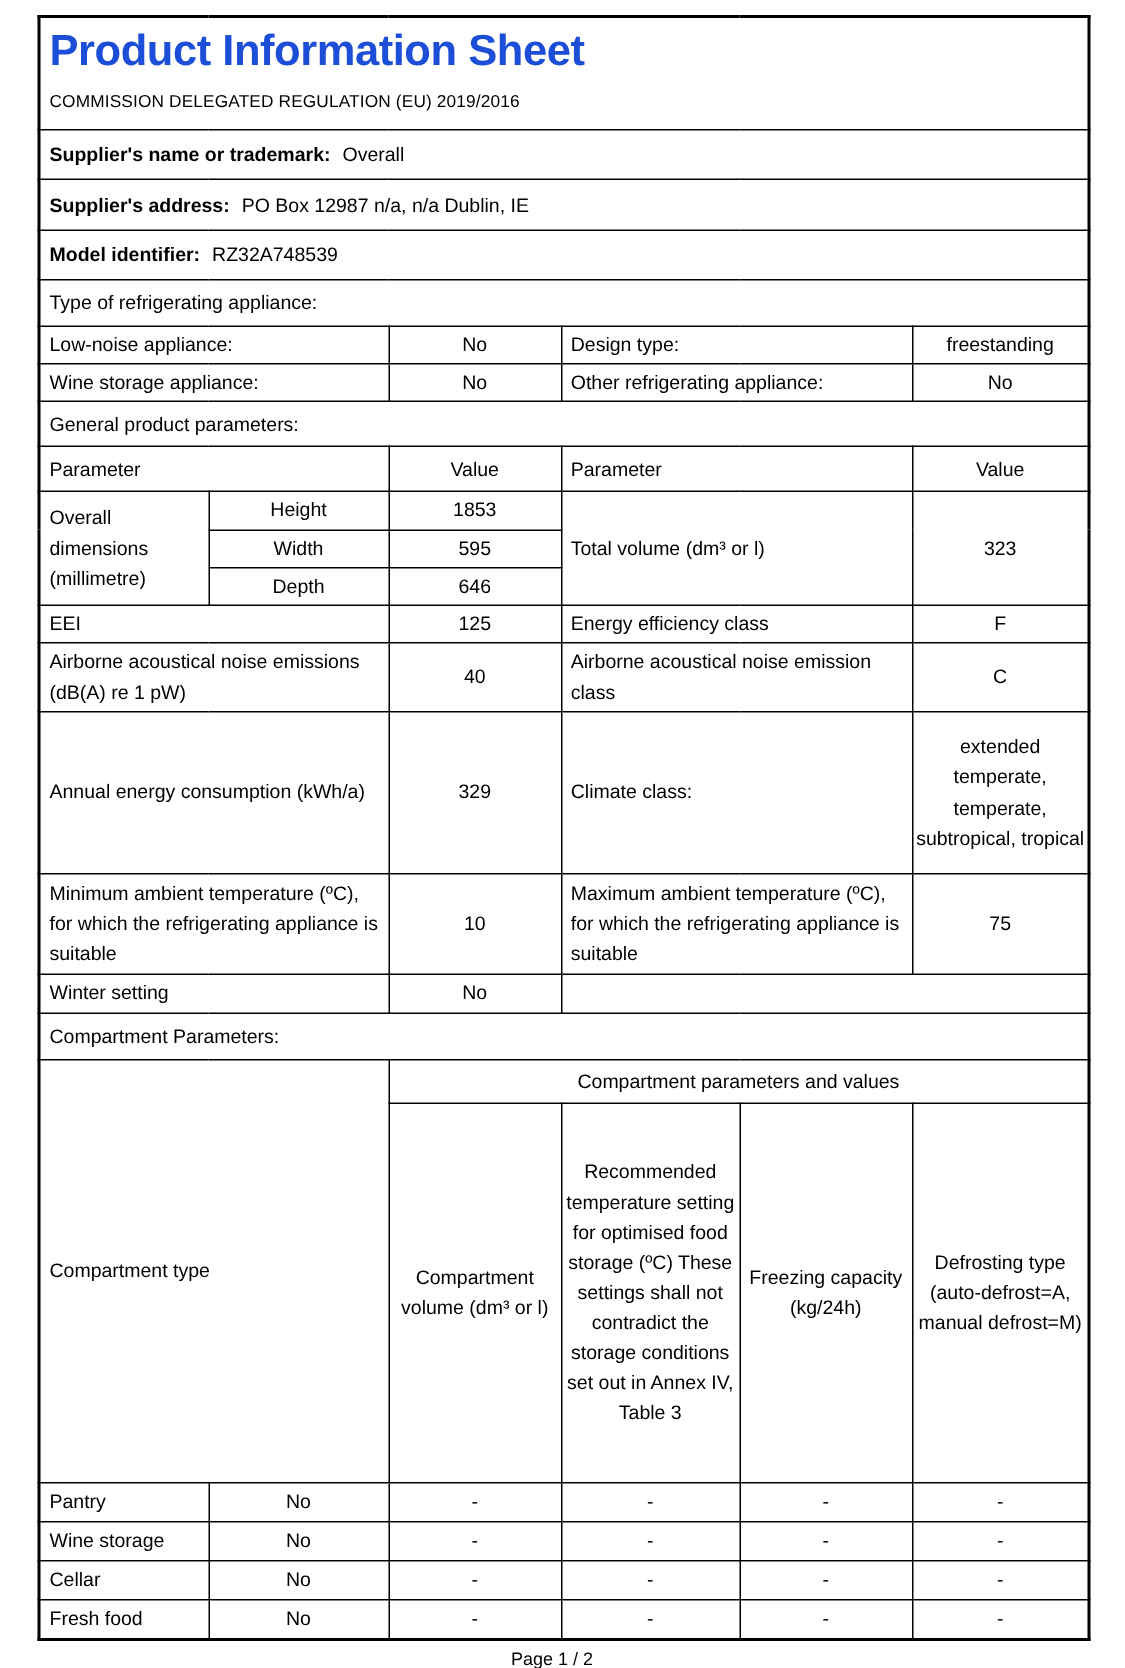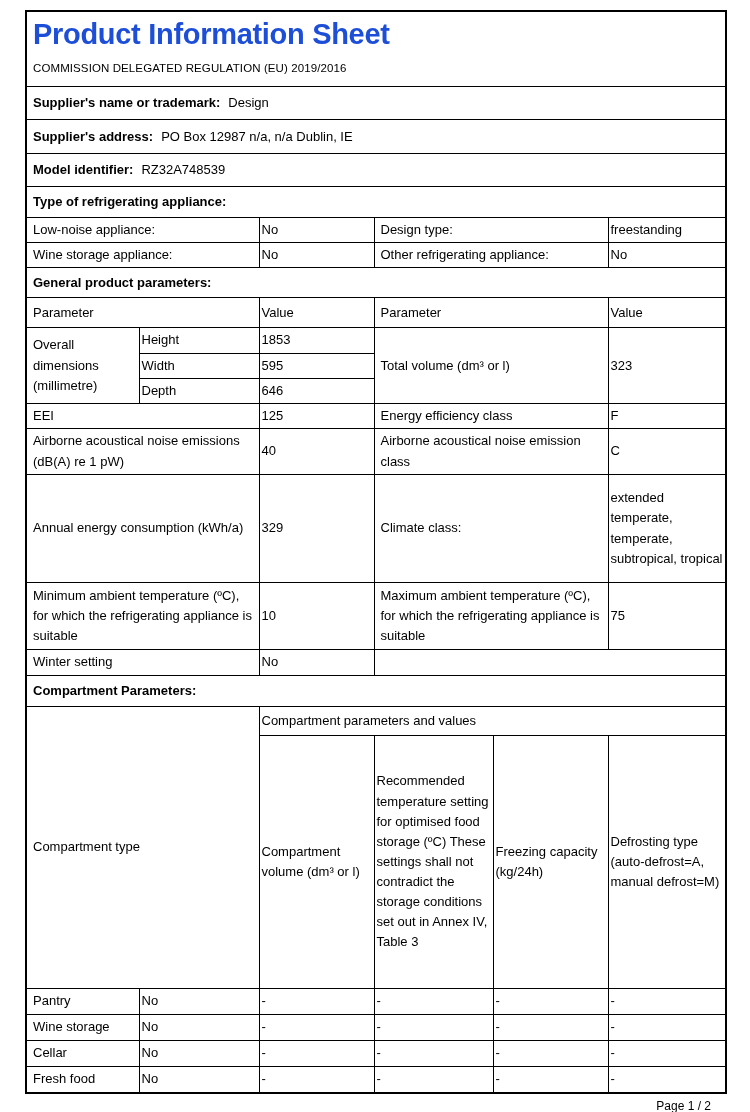--- a/index.html
+++ b/index.html
@@ -17,42 +17,42 @@
   }
   td {
     border: 1.5px solid #000;
     font-size: 13px;
     line-height: 1.55;
     vertical-align: middle;
     padding: 2px 4px 2px 6px;
     overflow: hidden;
     word-wrap: break-word;
   }
-  td.c { padding: 2px 2px; }
-  td.hd { font-weight: bold; }
+  td.c { text-align: center; padding: 2px 2px; }
+  td.hd { font-weight: normal; }
   .title-cell { padding: 6px 6px 8px 6px; }
   .page-title {
     margin: 0;
     font-size: 29px;
     font-weight: bold;
     letter-spacing: -0.3px;
     line-height: 1.15;
   }
   .reg-line { font-size: 11.5px; margin-top: 9px; letter-spacing: 0.1px; }
   .lbl { font-weight: bold; }
   .val { margin-left: 8px; }
   .h25 { height: 25px; } .h26 { height: 26px; }
   .h29 { height: 29px; } .h30 { height: 30px; margin-top: 40px; }
   .h31 { height: 31px; } .h33 { height: 33px; } .h34 { height: 34px; }
   .h46 { height: 46px; } .h67 { height: 67px; }
   .h108 { height: 108px; } .h253 { height: 253px; }
   .footer {
     width: 700px;
     box-sizing: border-box;
-    text-align: right;
+    text-align: center;
     font-size: 12px;
     padding: 5px 14px 0 0;
   }
 </style>
 </head>
 <body>
 
 <div class="sheet">
   <table class="doc">
     <colgroup>
@@ -67,21 +67,21 @@
     <tbody>
         <tr>
       <td colspan="6" class="title-cell">
         <div class="page-title" style="color: #1d4ed8;">Product Information Sheet</div>
         <div class="reg-line">COMMISSION DELEGATED REGULATION (EU) 2019/2016</div>
       </td>
     </tr>
 
     <tr class="h33">
       <td colspan="6">
-        <span class="lbl">Supplier's name or trademark:</span><span class="val">Design</span>
+        <span class="lbl">Supplier's name or trademark:</span><span class="val">Overall</span>
       </td>
     </tr>
 
     <tr class="h34">
       <td colspan="6">
         <span class="lbl">Supplier's address:</span><span class="val">PO Box 12987 n/a, n/a Dublin, IE</span>
       </td>
     </tr>
 
     <tr class="h33">

